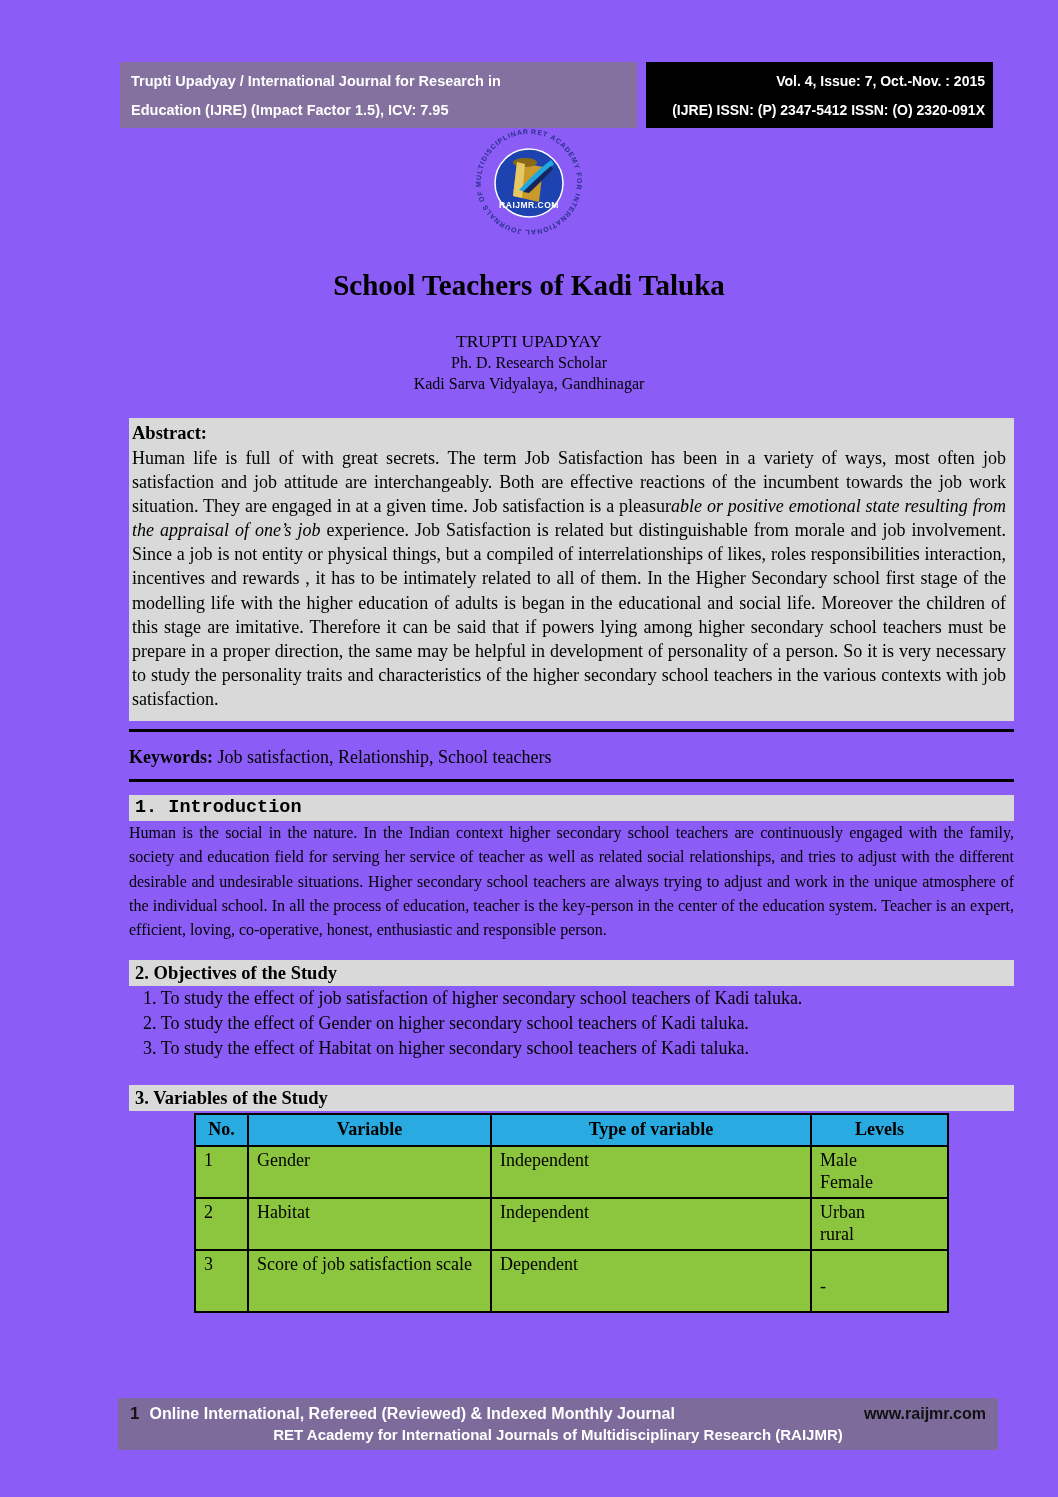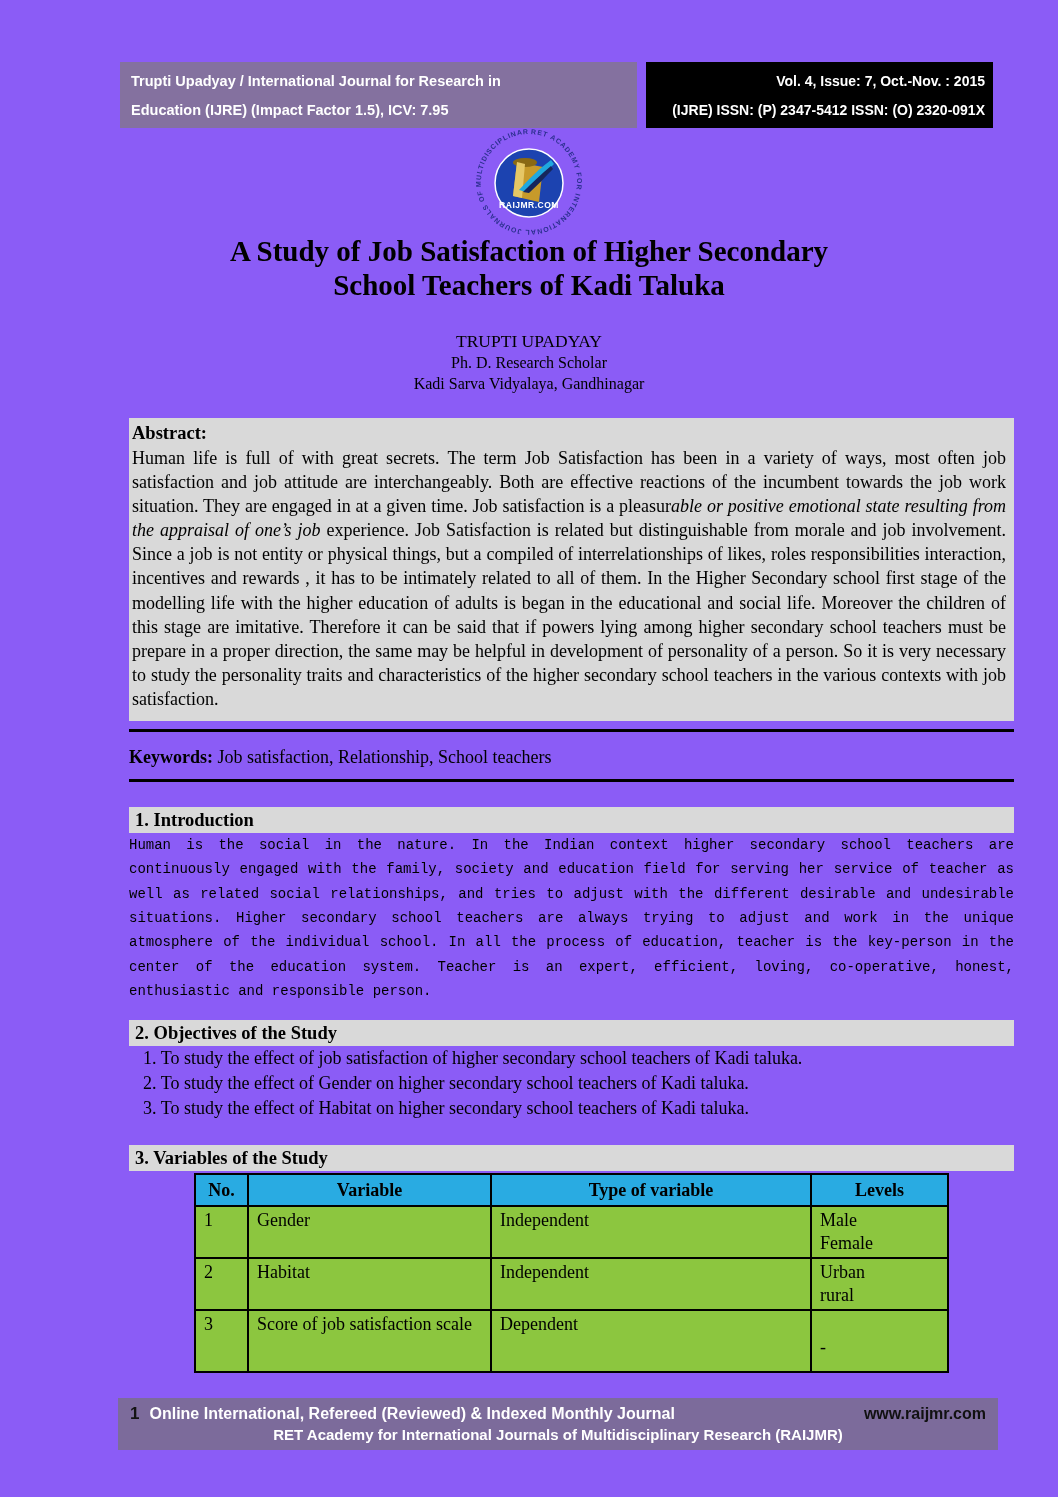--- a/index.html
+++ b/index.html
@@ -41,24 +41,24 @@
   .abstract-text .it{font-style:italic;}
   .rule{border-top:3.5px solid #000;height:0;}
   .rule-1{margin-top:8px;}
   .rule-2{margin-top:9px;}
   .keywords{margin:13px 0 10px 0;font-size:18px;line-height:24px;}
   .keywords .kw-label{font-weight:bold;}
   .section-bar{
     background:#D9D9D9;font-weight:bold;font-size:18.5px;line-height:26px;
     padding:0 6px;box-sizing:border-box;
   }
-  .bar-intro{margin-top:25px;}
+  .bar-intro{margin-top:13px;font-family:Liberation Mono, monospace;}
   .bar-objectives{margin-top:17px;}
   .bar-variables{margin-top:24px;}
-  .body-text{margin:0;font-size:14px;line-height:24.3px;text-align:justify;font-family:Liberation Mono, monospace;}
+  .body-text{margin:0;font-size:16px;line-height:24.3px;text-align:justify;}
   .objectives{margin-top:0;padding-left:14px;}
   .objective-item{font-size:18px;line-height:25px;}
   
   table.vars{
     border-collapse:collapse;table-layout:fixed;width:753px;margin:2px 0 0 65px;
   }
   table.vars th{
     background:#29ABE2;border:2px solid #000;font-size:18px;font-weight:bold;
     padding:2px 4px;height:26px;text-align:center;
   }
@@ -114,21 +114,21 @@
 
       <g>
         <path d="M84,34 C73,42 62,53 52,64 L59,66 C70,56 79,46 87,38 Z" fill="#1FA8DF"></path>
         <path d="M84,40 C74,48 65,57 56,66 L62,67 C71,59 79,50 86,43 Z" fill="#16265C"></path>
       </g>
       <text x="62" y="82" text-anchor="middle" font-family="Liberation Sans, DejaVu Sans, sans-serif" font-size="8.5" font-weight="bold" fill="#ffffff" letter-spacing="0.5">RAIJMR.COM</text>
     </svg>
   </div>
 
   <h1 class="title">
-    <span>A  Study of Job Satisfaction of Higher Secondary</span><br>
+    <br>
     <span>School Teachers of Kadi Taluka</span>
   </h1>
 
   <div class="author">
     <div class="name">TRUPTI UPADYAY</div>
     <div class="role">Ph. D. Research Scholar</div>
     <div class="aff">Kadi Sarva Vidyalaya, Gandhinagar</div>
   </div>
 
   <div class="content">

